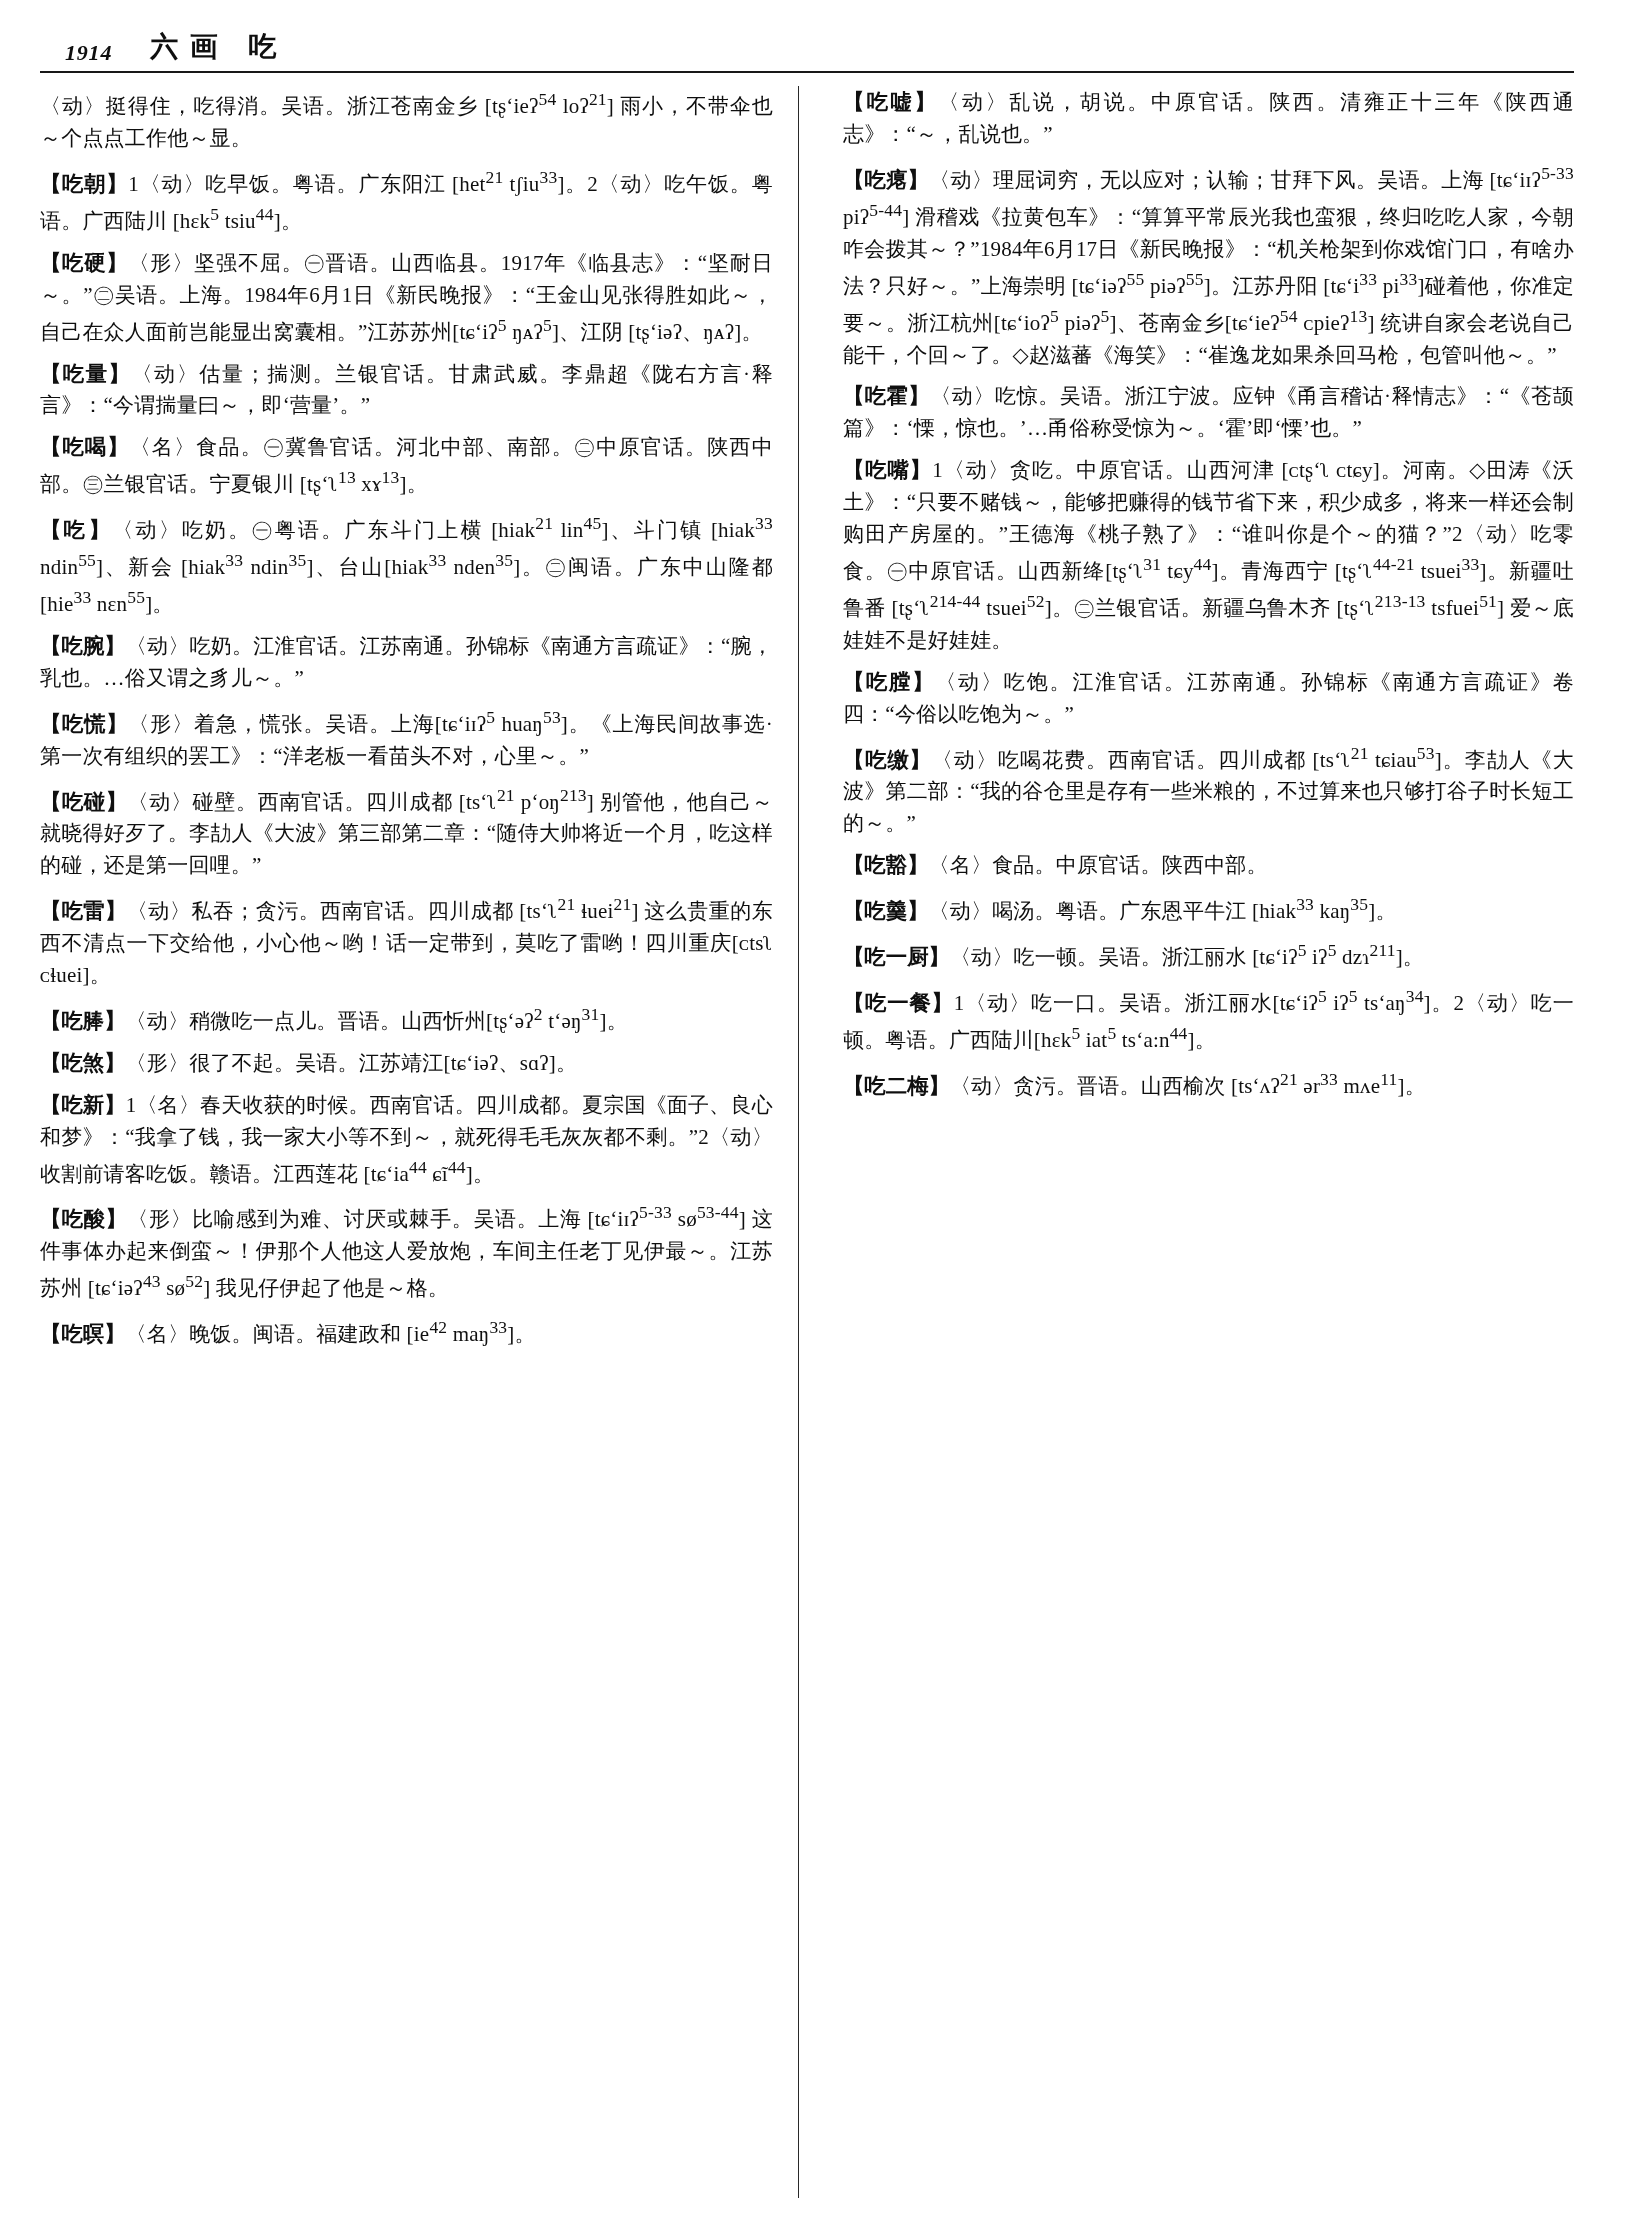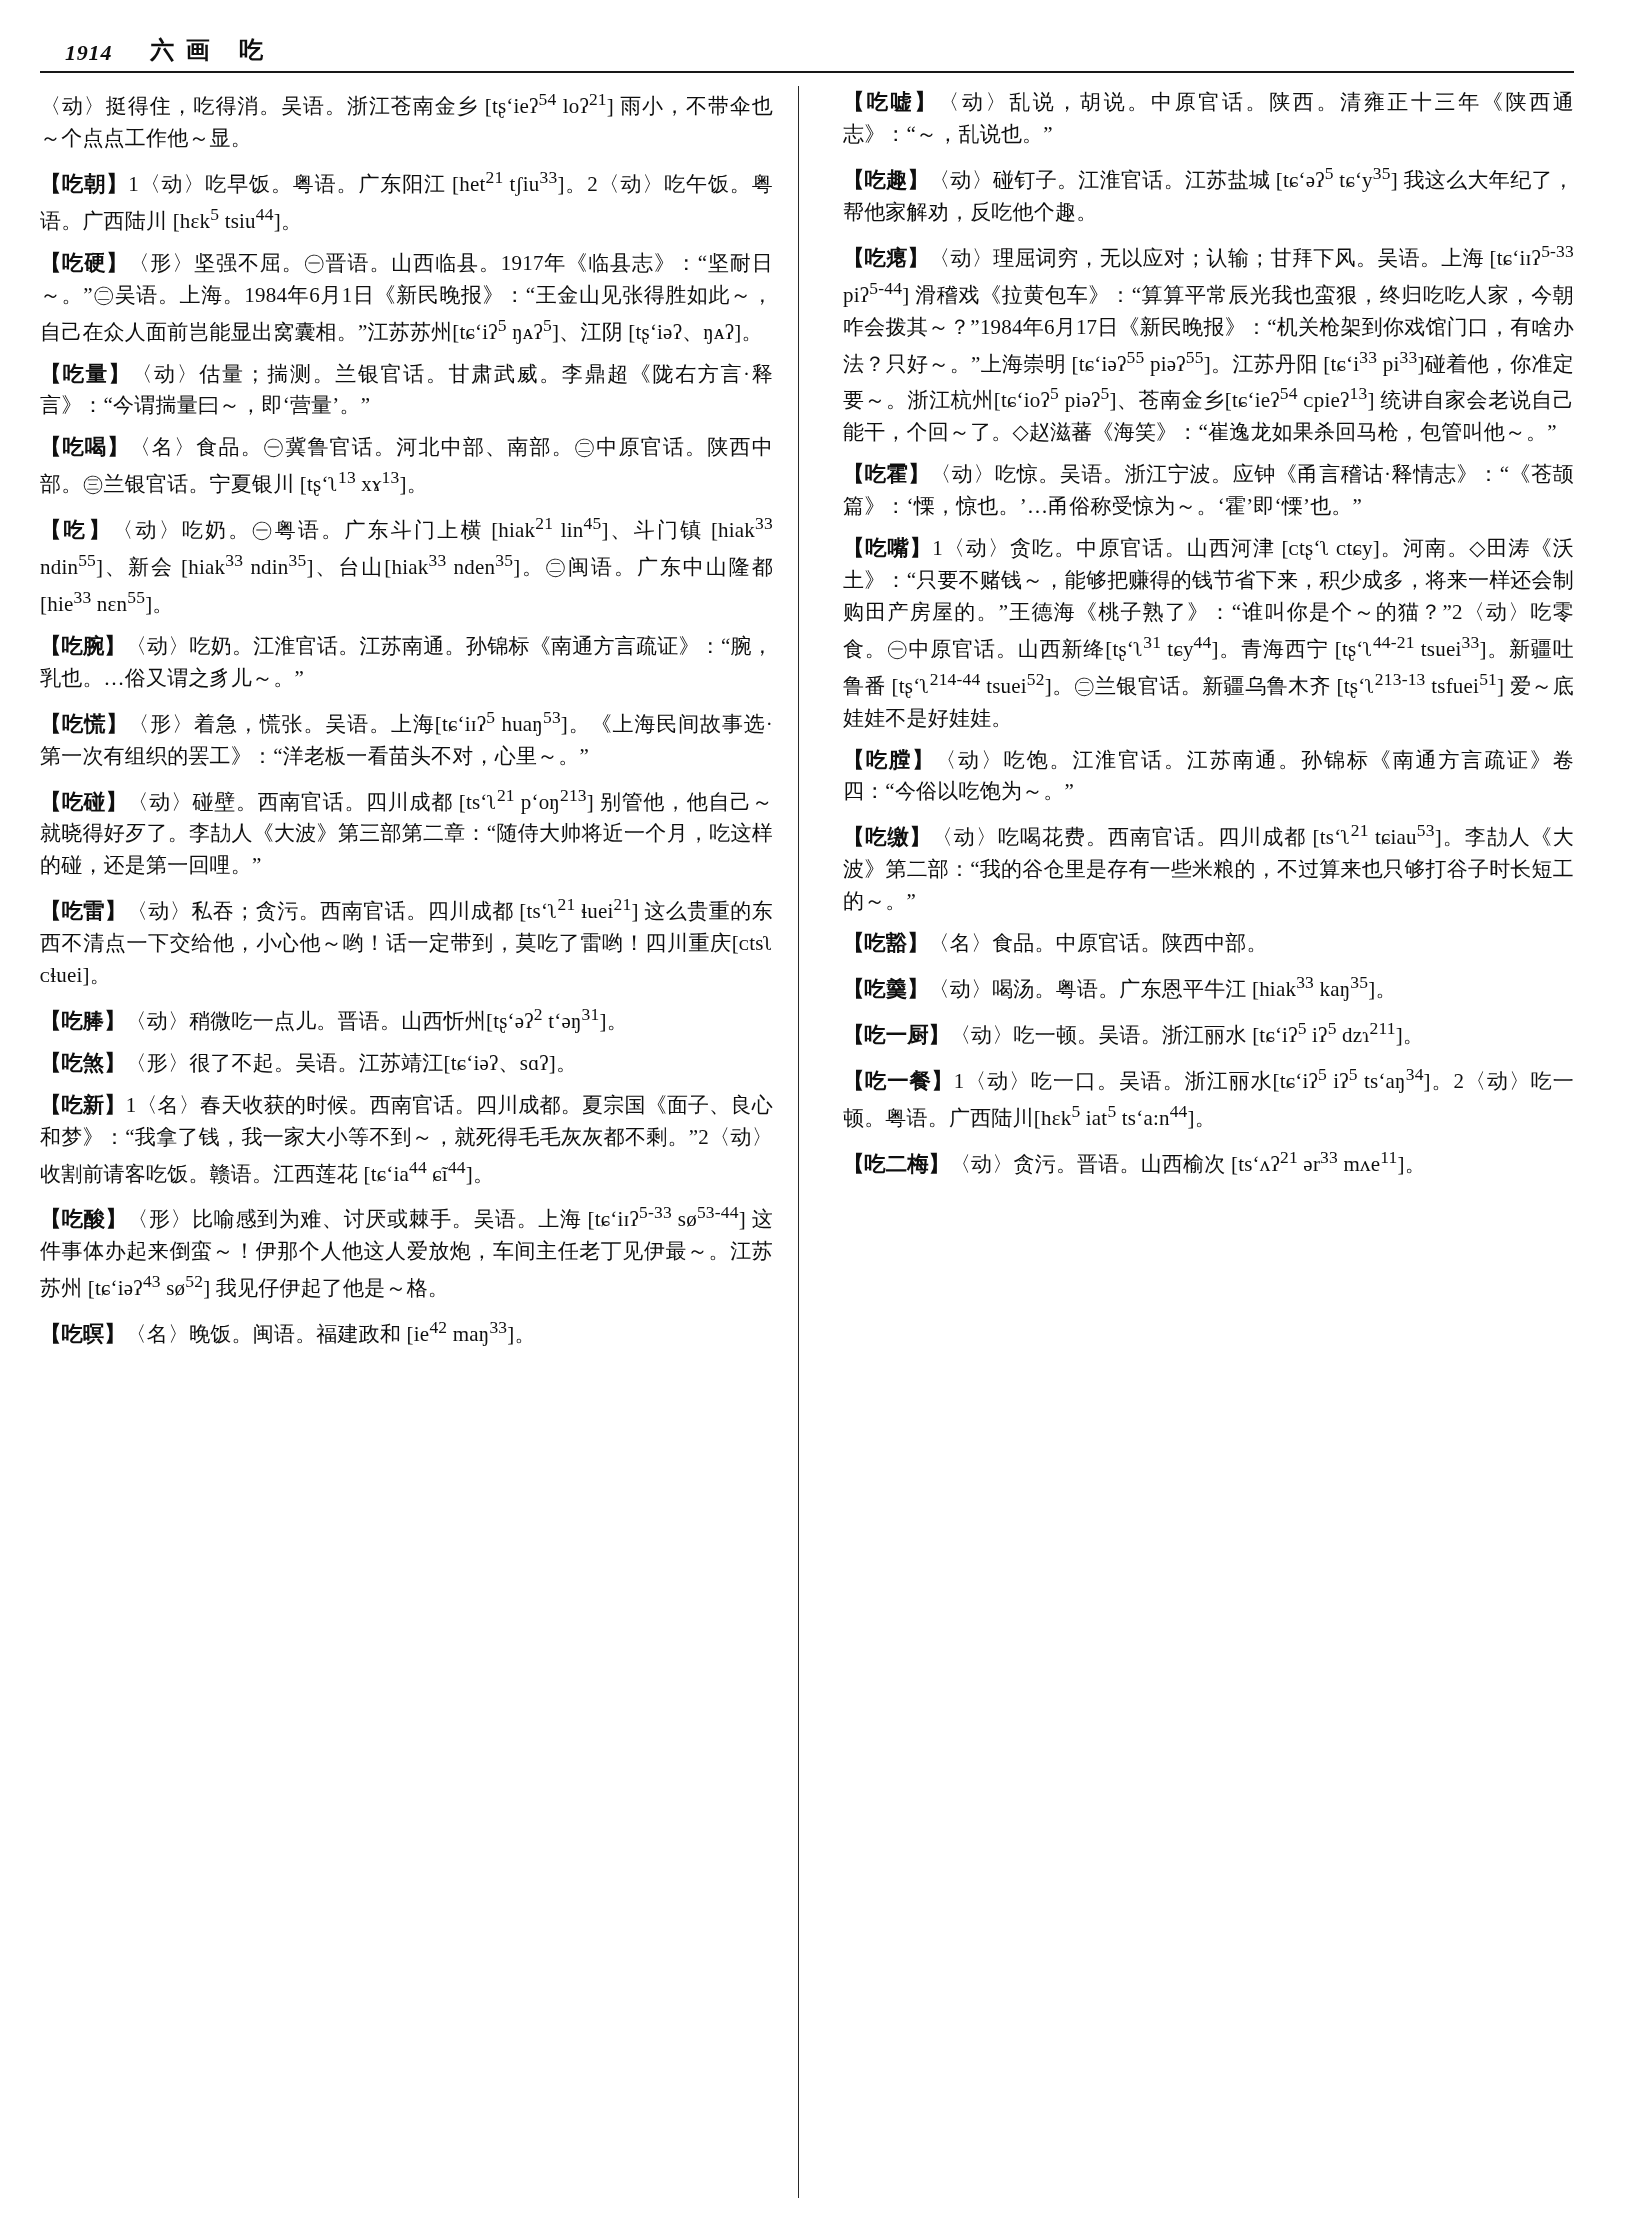--- a/index.html
+++ b/index.html
@@ -31,21 +31,21 @@
     padding-left: 25px;
     height: 43px;
   }
   .folio {
     font-style: italic;
     font-weight: bold;
     font-size: 22px;
     letter-spacing: 0.8px;
   }
   .header-title {
-    font-size: 24px;
+    font-size: 28px;
     font-weight: bold;
     letter-spacing: 11.5px;
     font-family: "Liberation Sans", "DejaVu Sans", sans-serif;
   }
   .rule {
     border-top: 2.5px solid #1a1a1a;
     margin: 5px 0 13.2px 0;
     width: 100%;
   }
   
@@ -143,23 +143,20 @@
         </div>
         <div class="entry">
           <p class="firstpara"><span class="hw">【吃暝】</span>〈名〉晚饭。闽语。福建政和 [ie<sup>42</sup> maŋ<sup>33</sup>]。</p>
         </div>
       </div>
     <div class="col right" id="col-right">
         <div class="entry">
           <p class="firstpara"><span class="hw">【吃嘘】</span>〈动〉乱说，胡说。中原官话。陕西。清雍正十三年《陕西通志》：“～，乱说也。”</p>
         </div>
         <div class="entry">
-          <p class="firstpara"><span class="hw">【吃趣】</span>〈动〉碰钉子。江淮官话。江苏盐城 [tɕʻəʔ<sup>5</sup> tɕʻy<sup>35</sup>] 我这么大年纪了，帮他家解劝，反吃他个趣。</p>
-        </div>
-        <div class="entry">
           <p class="firstpara"><span class="hw">【吃瘪】</span>〈动〉理屈词穷，无以应对；认输；甘拜下风。吴语。上海 [tɕʻiɪʔ<sup>5-33</sup> piʔ<sup>5-44</sup>] 滑稽戏《拉黄包车》：“算算平常辰光我也蛮狠，终归吃吃人家，今朝咋会拨其～？”1984年6月17日《新民晚报》：“机关枪架到你戏馆门口，有啥办法？只好～。”上海崇明 [tɕʻiəʔ<sup>55</sup> piəʔ<sup>55</sup>]。江苏丹阳 [tɕʻi<sup>33</sup> pi<sup>33</sup>]碰着他，你准定要～。浙江杭州[tɕʻioʔ<sup>5</sup> piəʔ<sup>5</sup>]、苍南金乡[tɕʻieʔ<sup>54</sup> ᴄpieʔ<sup>13</sup>] 统讲自家会老说自己能干，个回～了。◇赵滋蕃《海笑》：“崔逸龙如果杀回马枪，包管叫他～。”</p>
         </div>
         <div class="entry">
           <p class="firstpara"><span class="hw">【吃霍】</span>〈动〉吃惊。吴语。浙江宁波。应钟《甬言稽诂·释情志》：“《苍颉篇》：‘慄，惊也。’…甬俗称受惊为～。‘霍’即‘慄’也。”</p>
         </div>
         <div class="entry">
           <p class="firstpara"><span class="hw">【吃嘴】</span><num>1</num>〈动〉贪吃。中原官话。山西河津 [ᴄtʂʻʅ ᴄtɕy]。河南。◇田涛《沃土》：“只要不赌钱～，能够把赚得的钱节省下来，积少成多，将来一样还会制购田产房屋的。”王德海《桃子熟了》：“谁叫你是个～的猫？”<num>2</num>〈动〉吃零食。㊀中原官话。山西新绛[tʂʻʅ<sup>31</sup> tɕy<sup>44</sup>]。青海西宁 [tʂʻʅ<sup>44-21</sup> tsuei<sup>33</sup>]。新疆吐鲁番 [tʂʻʅ<sup>214-44</sup> tsuei<sup>52</sup>]。㊁兰银官话。新疆乌鲁木齐 [tʂʻʅ<sup>213-13</sup> tsfuei<sup>51</sup>] 爱～底娃娃不是好娃娃。</p>
         </div>
         <div class="entry">
           <p class="firstpara"><span class="hw">【吃膛】</span>〈动〉吃饱。江淮官话。江苏南通。孙锦标《南通方言疏证》卷四：“今俗以吃饱为～。”</p>

